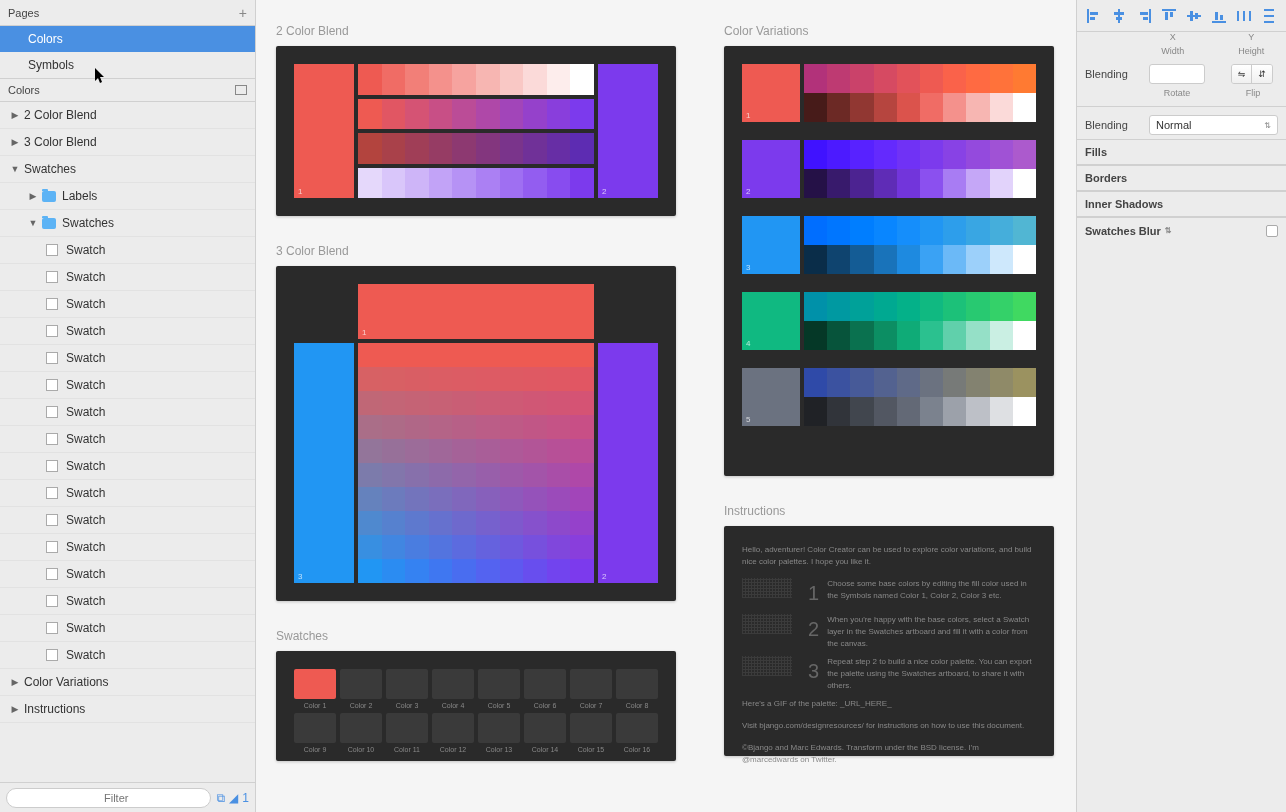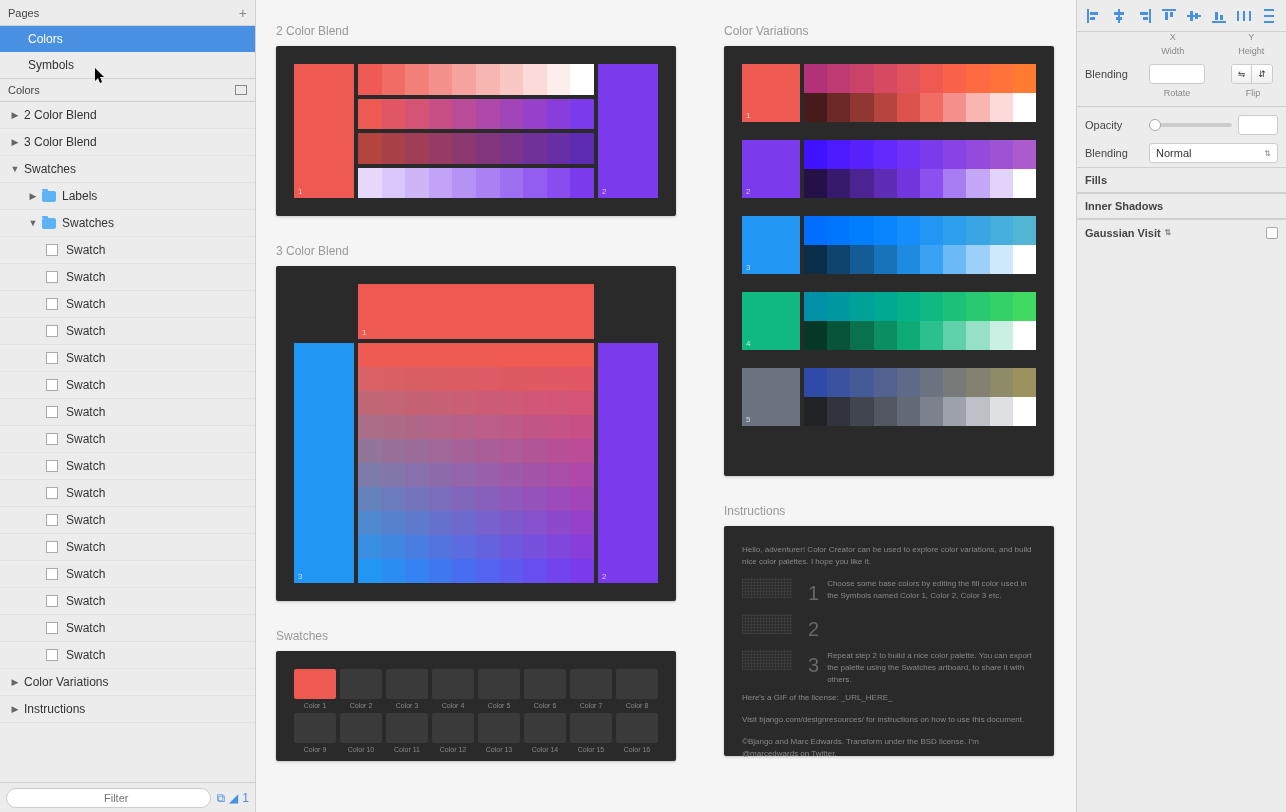--- a/index.html
+++ b/index.html
@@ -650,27 +650,28 @@
         <div class="artboard ab-instructions">
           <div class="instr-text">Hello, adventurer! Color Creator can be used to explore color variations, and build nice color palettes. I hope you like it.</div>
           <div class="instr-step">
               <span class="dot-grid"></span>
               <span class="instr-num">1</span>
               <span>Choose some base colors by editing the fill color used in the Symbols named Color 1, Color 2, Color 3 etc.</span>
             </div>
           <div class="instr-step">
               <span class="dot-grid"></span>
               <span class="instr-num">2</span>
+              <span>When you're happy with the base colors, select a Swatch layer in the Swatches artboard and fill it with a color from the canvas.</span>
             </div>
           <div class="instr-step">
               <span class="dot-grid"></span>
               <span class="instr-num">3</span>
               <span>Repeat step 2 to build a nice color palette. You can export the palette using the Swatches artboard, to share it with others.</span>
             </div>
-          <div class="instr-text">Here's a GIF of the license: _URL_HERE_</div>
+          <div class="instr-text">Here's a GIF of the palette: _URL_HERE_</div>
           <div class="instr-text">Visit bjango.com/designresources/ for instructions on how to use this document.</div>
           <div class="instr-text">©Bjango and Marc Edwards. Transform under the BSD license. I'm @marcedwards on Twitter.</div>
         </div>
       </div>
     </div>
   </div>
 
   <div class="right-panel">
     <div class="align-bar">
       <span class="align-icon">
@@ -752,35 +753,29 @@
       </div>
     </div>
     <div class="sub-row">
         <span style="width:58px"></span>
         <span class="sub">Rotate</span>
         <span style="width:14px"></span>
         <span class="sub" style="width:44px">Flip</span>
       </div>
     <div style="height:1px;background:#d0d0d0;margin:4px 0"></div>
     <div class="prop-row">
-      <span class="prop-label">Opacity</span>
-      <div class="slider">
-          <div class="slider-thumb"></div>
-        </div>
-      <input class="prop-input" style="width: 40px;">
-    </div>
-    <div class="prop-row">
       <span class="prop-label">Blending</span>
       <div class="select-box">
         <span>Normal</span>
         <span style="font-size:8px;color:#888">⇅</span>
       </div>
     </div>
     <div class="section-header">Fills</div>
+    <div class="section-header">Borders</div>
     <div class="section-header">Inner Shadows</div>
     <div class="section-header last">
-      <span>Gaussian Visit</span>
+      <span>Swatches Blur</span>
       <span class="disclosure-sm">⇅</span>
       <span class="checkbox"></span>
     </div>
   </div>
 
 </div>
 
 </body></html>

